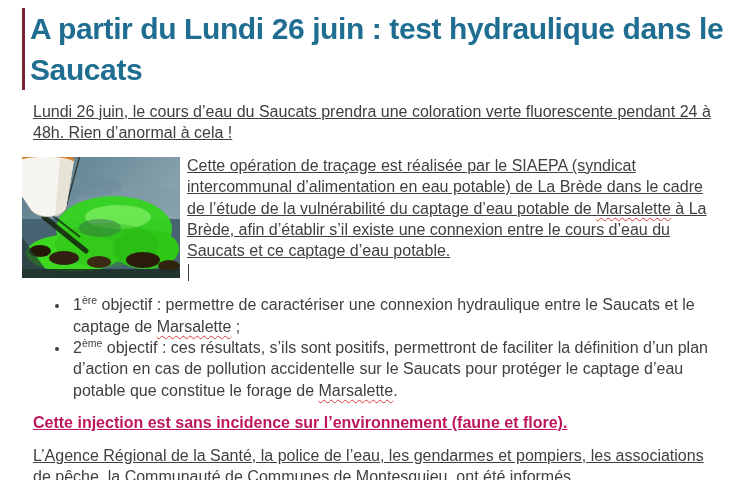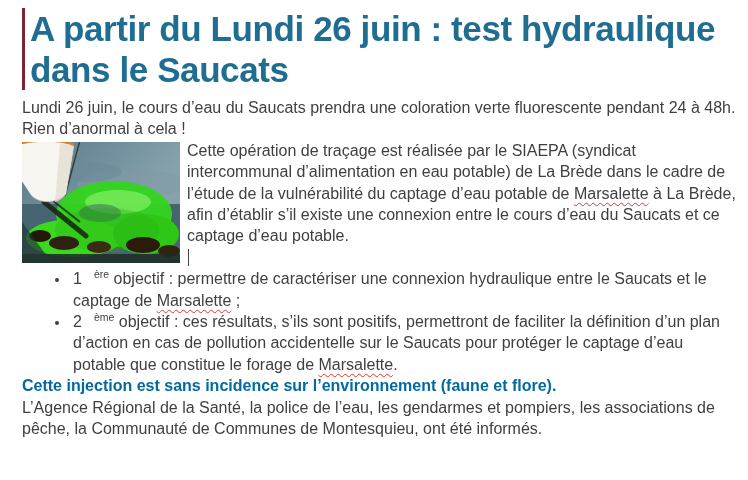--- a/index.html
+++ b/index.html
@@ -17,53 +17,53 @@
     font-family: "Liberation Sans", sans-serif;
     color: var(--body-text);
     overflow: hidden;
   }
   .page {
     padding: 6px 12px 0 22px;
     font-size: 16px;
     line-height: 21.4px;
   }
   h1.doc-title {
-    font-size: 35px;
+    font-size: 30px;
     line-height: 41px;
     font-weight: bold;
     color: var(--title-accent);
     border-left: 3px solid var(--title-bar);
     padding-left: 5px;
     margin: 2px 0 7px 0;
     letter-spacing: -0.4px;
   }
-  p { margin: 0; }
+  p { margin: 11px; text-decoration: underline; }
   .photo-wrap {
     float: left;
     width: 158px; height: 121px;
     margin: 2px 7px 1px 0;
   }
   .photo-wrap svg { display: block; width: 158px; height: 121px; }
   ul.objectives {
     margin: 0;
     padding-left: 48px;
     list-style: disc;
   }
   ul.objectives li { padding-left: 3px; }
   ul.objectives li::marker { color: var(--body-text); font-size: 14px; }
-  sup { font-size: 10.5px; line-height: 0; margin-left: 12px; }
+  sup { font-size: 10.5px; line-height: 0; }
   .squiggle {
     text-decoration: underline;
     text-decoration-style: wavy;
     text-decoration-color: var(--spellcheck);
     text-decoration-thickness: 1px;
     text-underline-offset: 3px;
     text-decoration-skip-ink: none;
   }
-  .bold-para { font-weight: bold; color: #0369a1; }
+  .bold-para { font-weight: bold; color: #be185d; }
   .caret {
     display: inline-block;
     width: 1px; height: 17px;
     background: #444;
     vertical-align: -3px;
     margin-left: 1px;
   }
   .clear { clear: both; }
 </style>
 </head>

